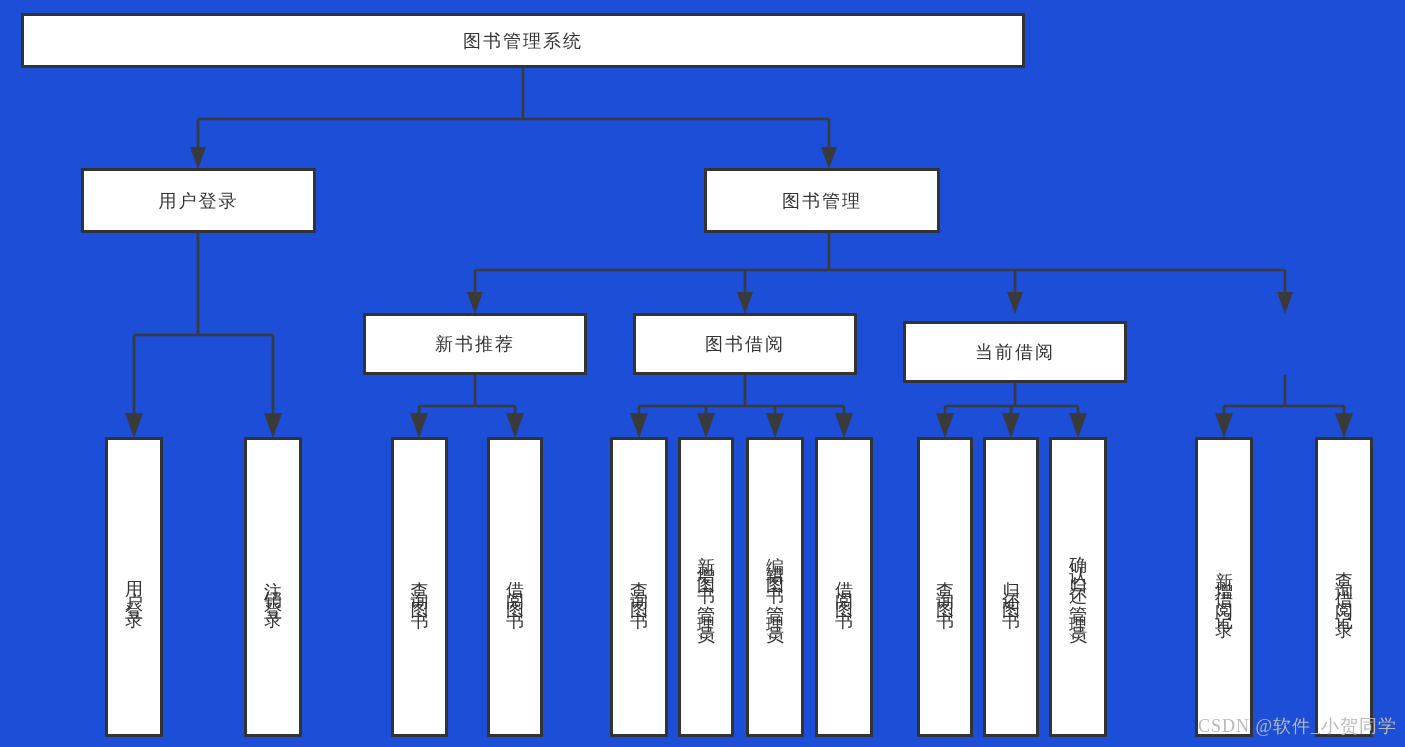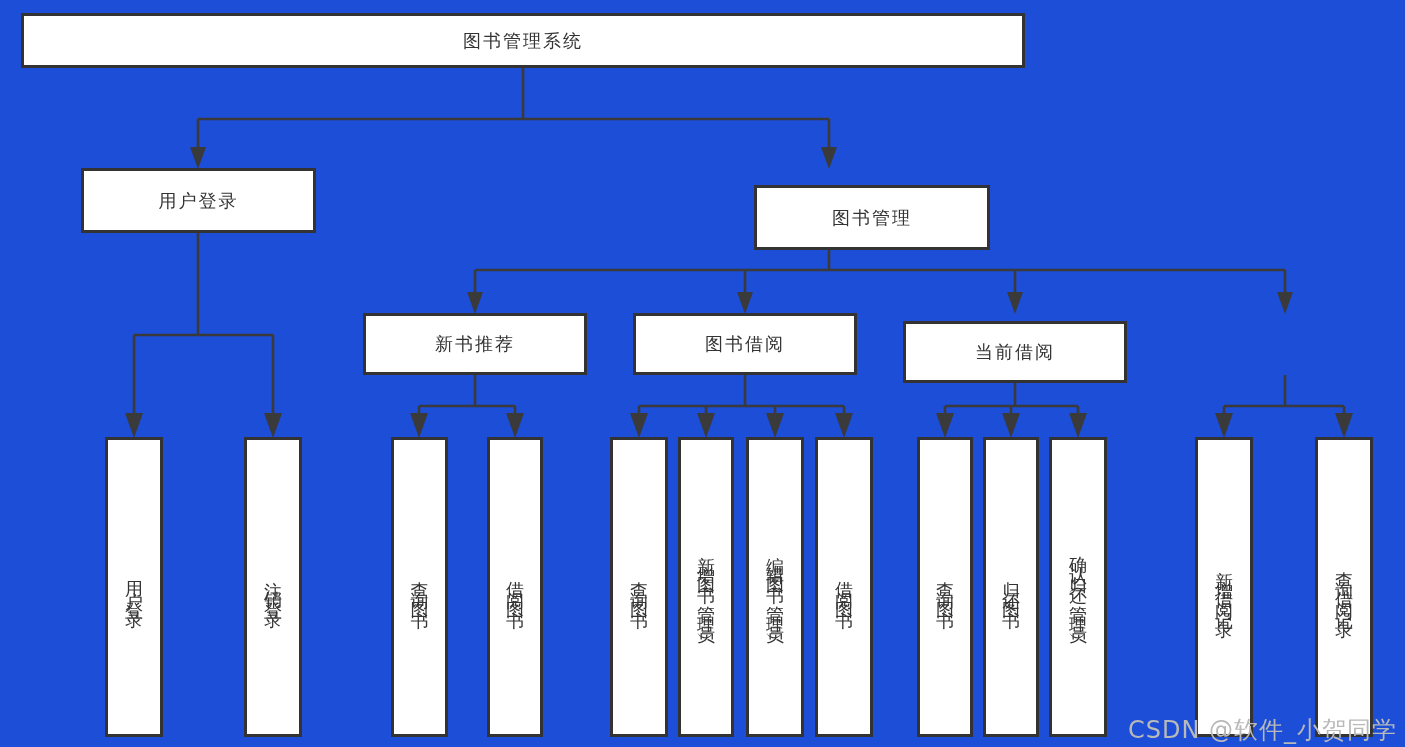--- a/index.html
+++ b/index.html
@@ -32,21 +32,21 @@
   }
   .hlabel {
     color: #333333;
     font-size: 18px;
     letter-spacing: 2px;
     white-space: nowrap;
     line-height: 1;
   }
   .root-box  { left: 21px;  top: 13px;  width: 1004px; height: 55px; }
   .l2-a      { left: 81px;  top: 168px; width: 235px;  height: 65px; }
-  .l2-b      { left: 754px; top: 168px; width: 236px;  height: 65px; margin-top: 17px; }
+  .l2-b      { left: 704px; top: 168px; width: 236px;  height: 65px; }
   .l3        { top: 313px; height: 62px; width: 224px; }
   .l3-0 { left: 363px; text-align: center; }
   .l3-1 { left: 633px; }
   .l3-2 { left: 903px; margin-top: 8px; }
   .l3-3 { left: 1173px; }
   .leaf {
     top: 437px;
     height: 300px;
   }
   .vtext {
@@ -69,24 +69,25 @@
   .leaf-9  { left: 983px;  width: 56px; }
   .leaf-10 { left: 1049px; width: 58px; }
   .leaf-11 { left: 1195px; width: 58px; }
   .leaf-12 { left: 1315px; width: 58px; }
   .watermark {
     position: absolute;
     top: 714px;
     right: 8px;
     z-index: 5;
     color: #b9b9b9;
-    font-size: 24px;
+    font-size: 18px;
     letter-spacing: 1px;
     white-space: nowrap;
     pointer-events: none;
+    font-family: Liberation Serif, serif;
   }
 </style>
 </head>
 <body>
 
 <div id="canvas">
 
   <svg id="connectors" width="1405" height="747" viewBox="0 0 1405 747">
     <g stroke="#3a3a3a" stroke-width="2.6" fill="none">
 

